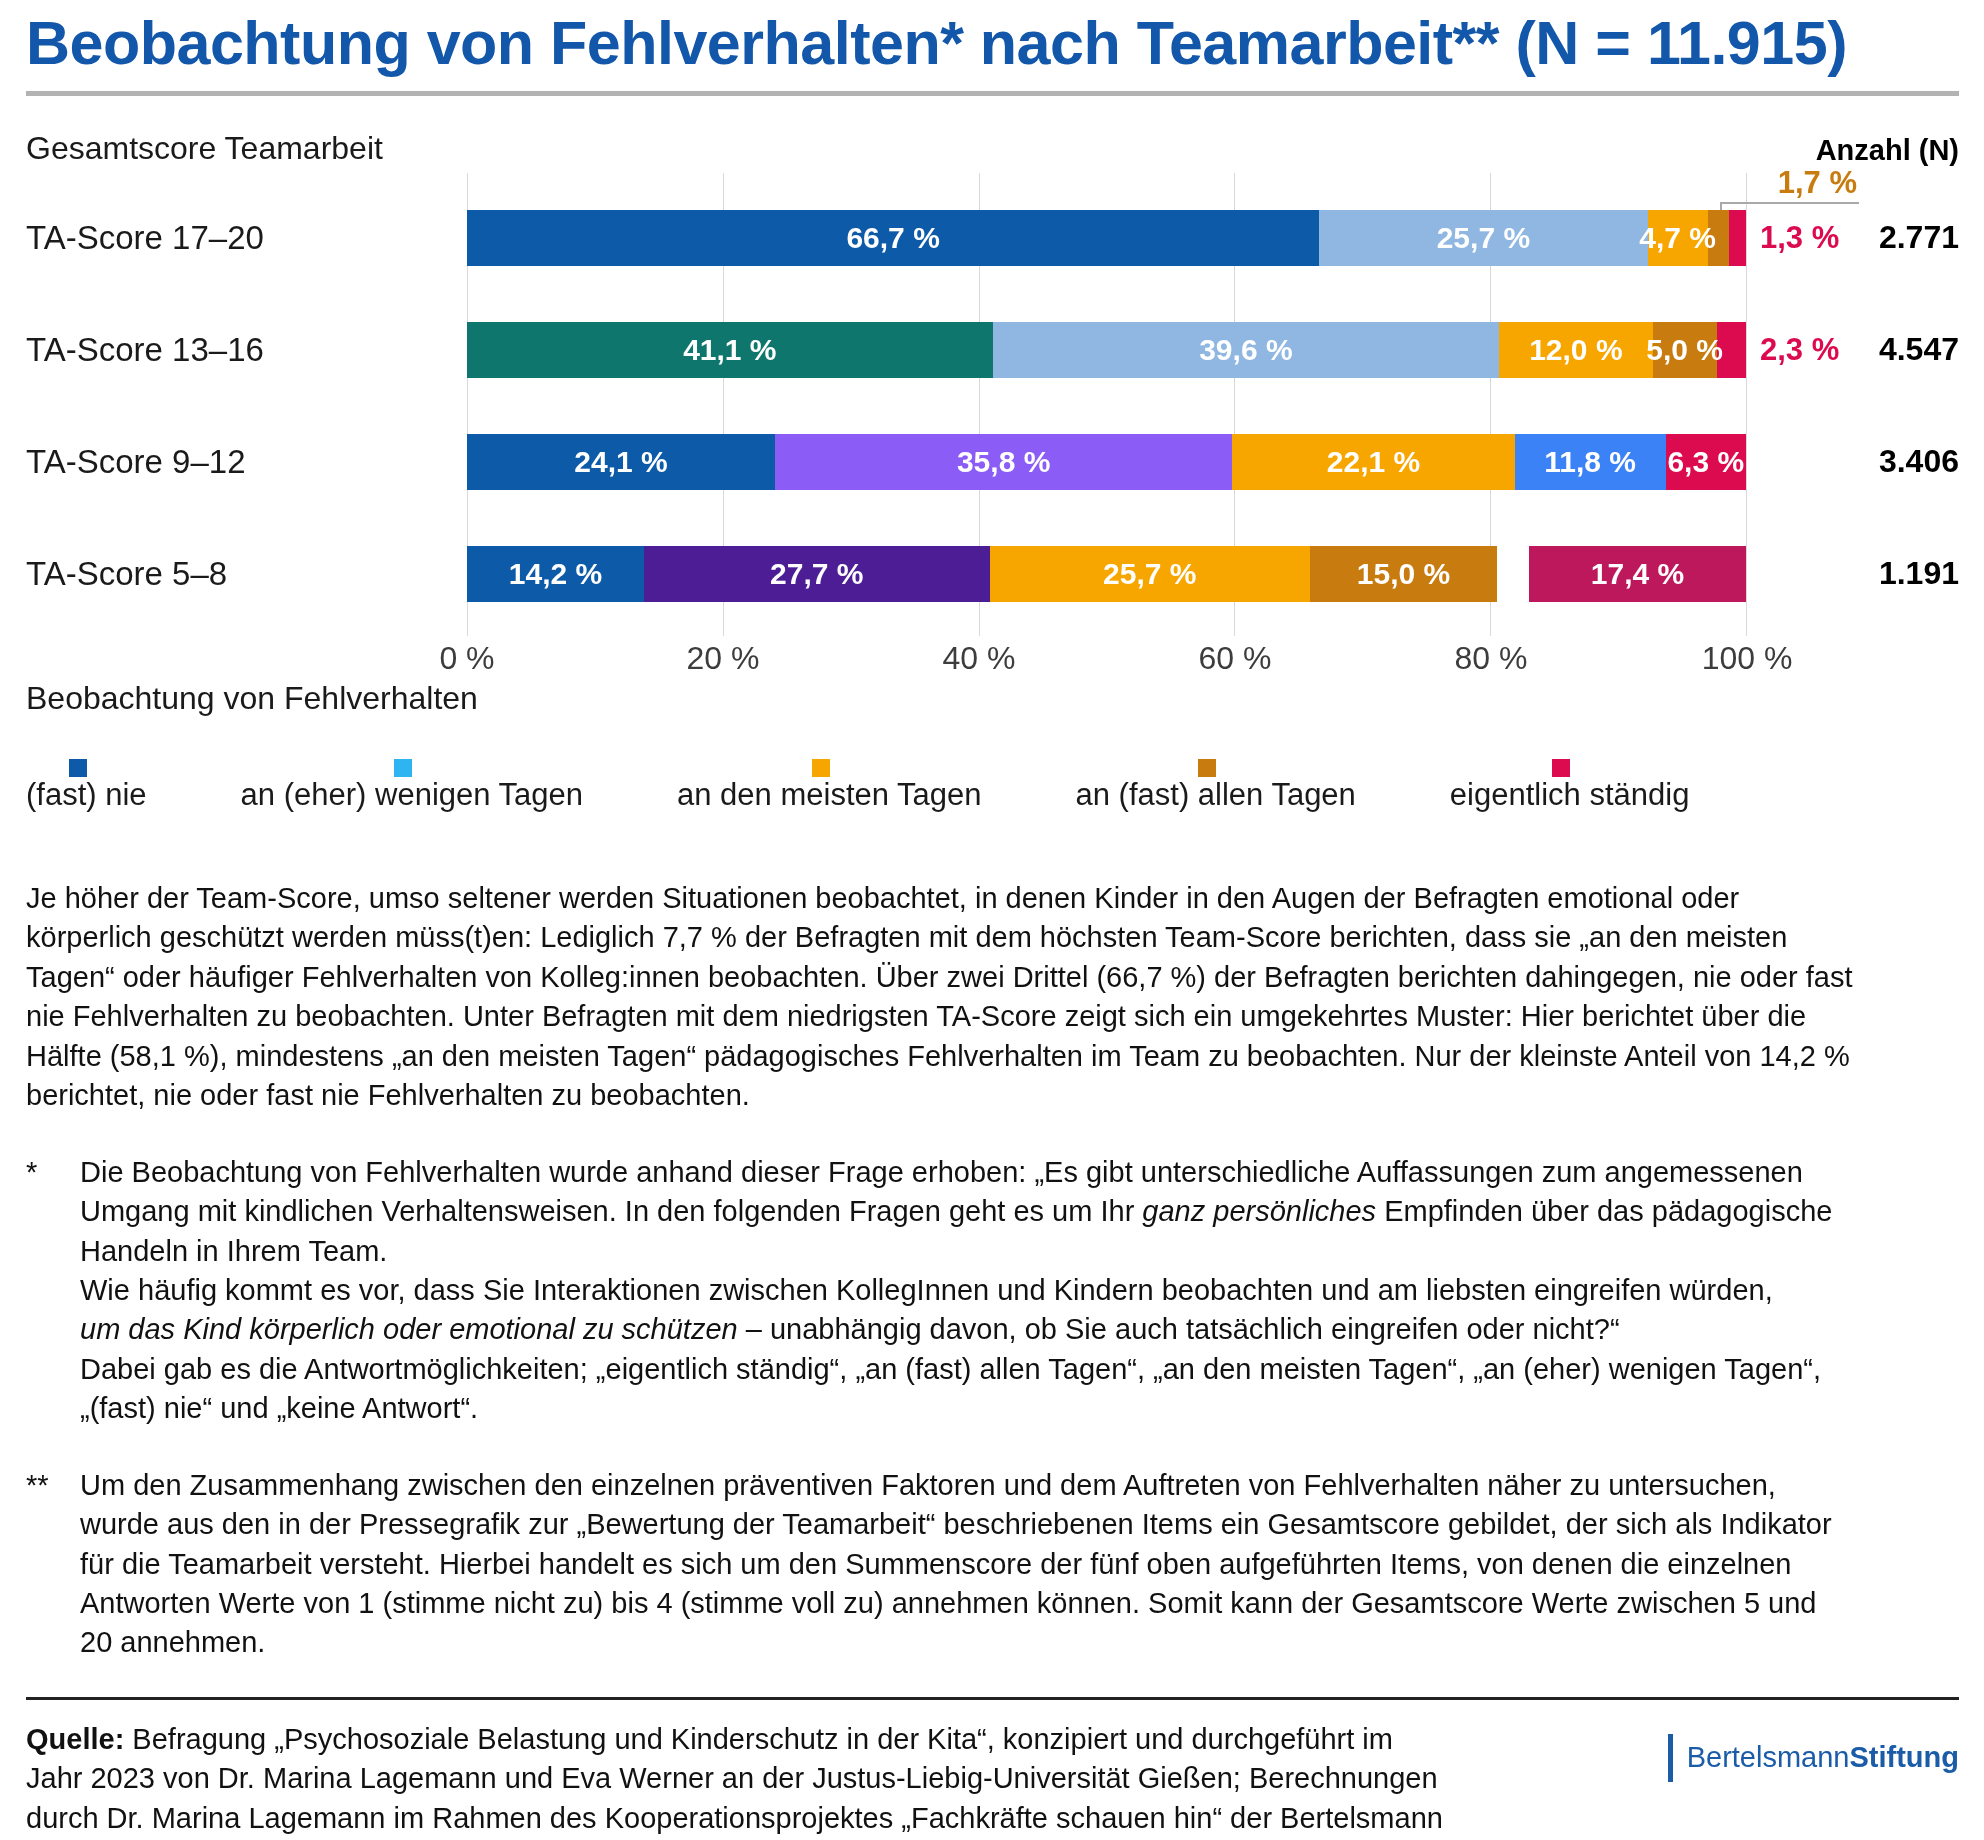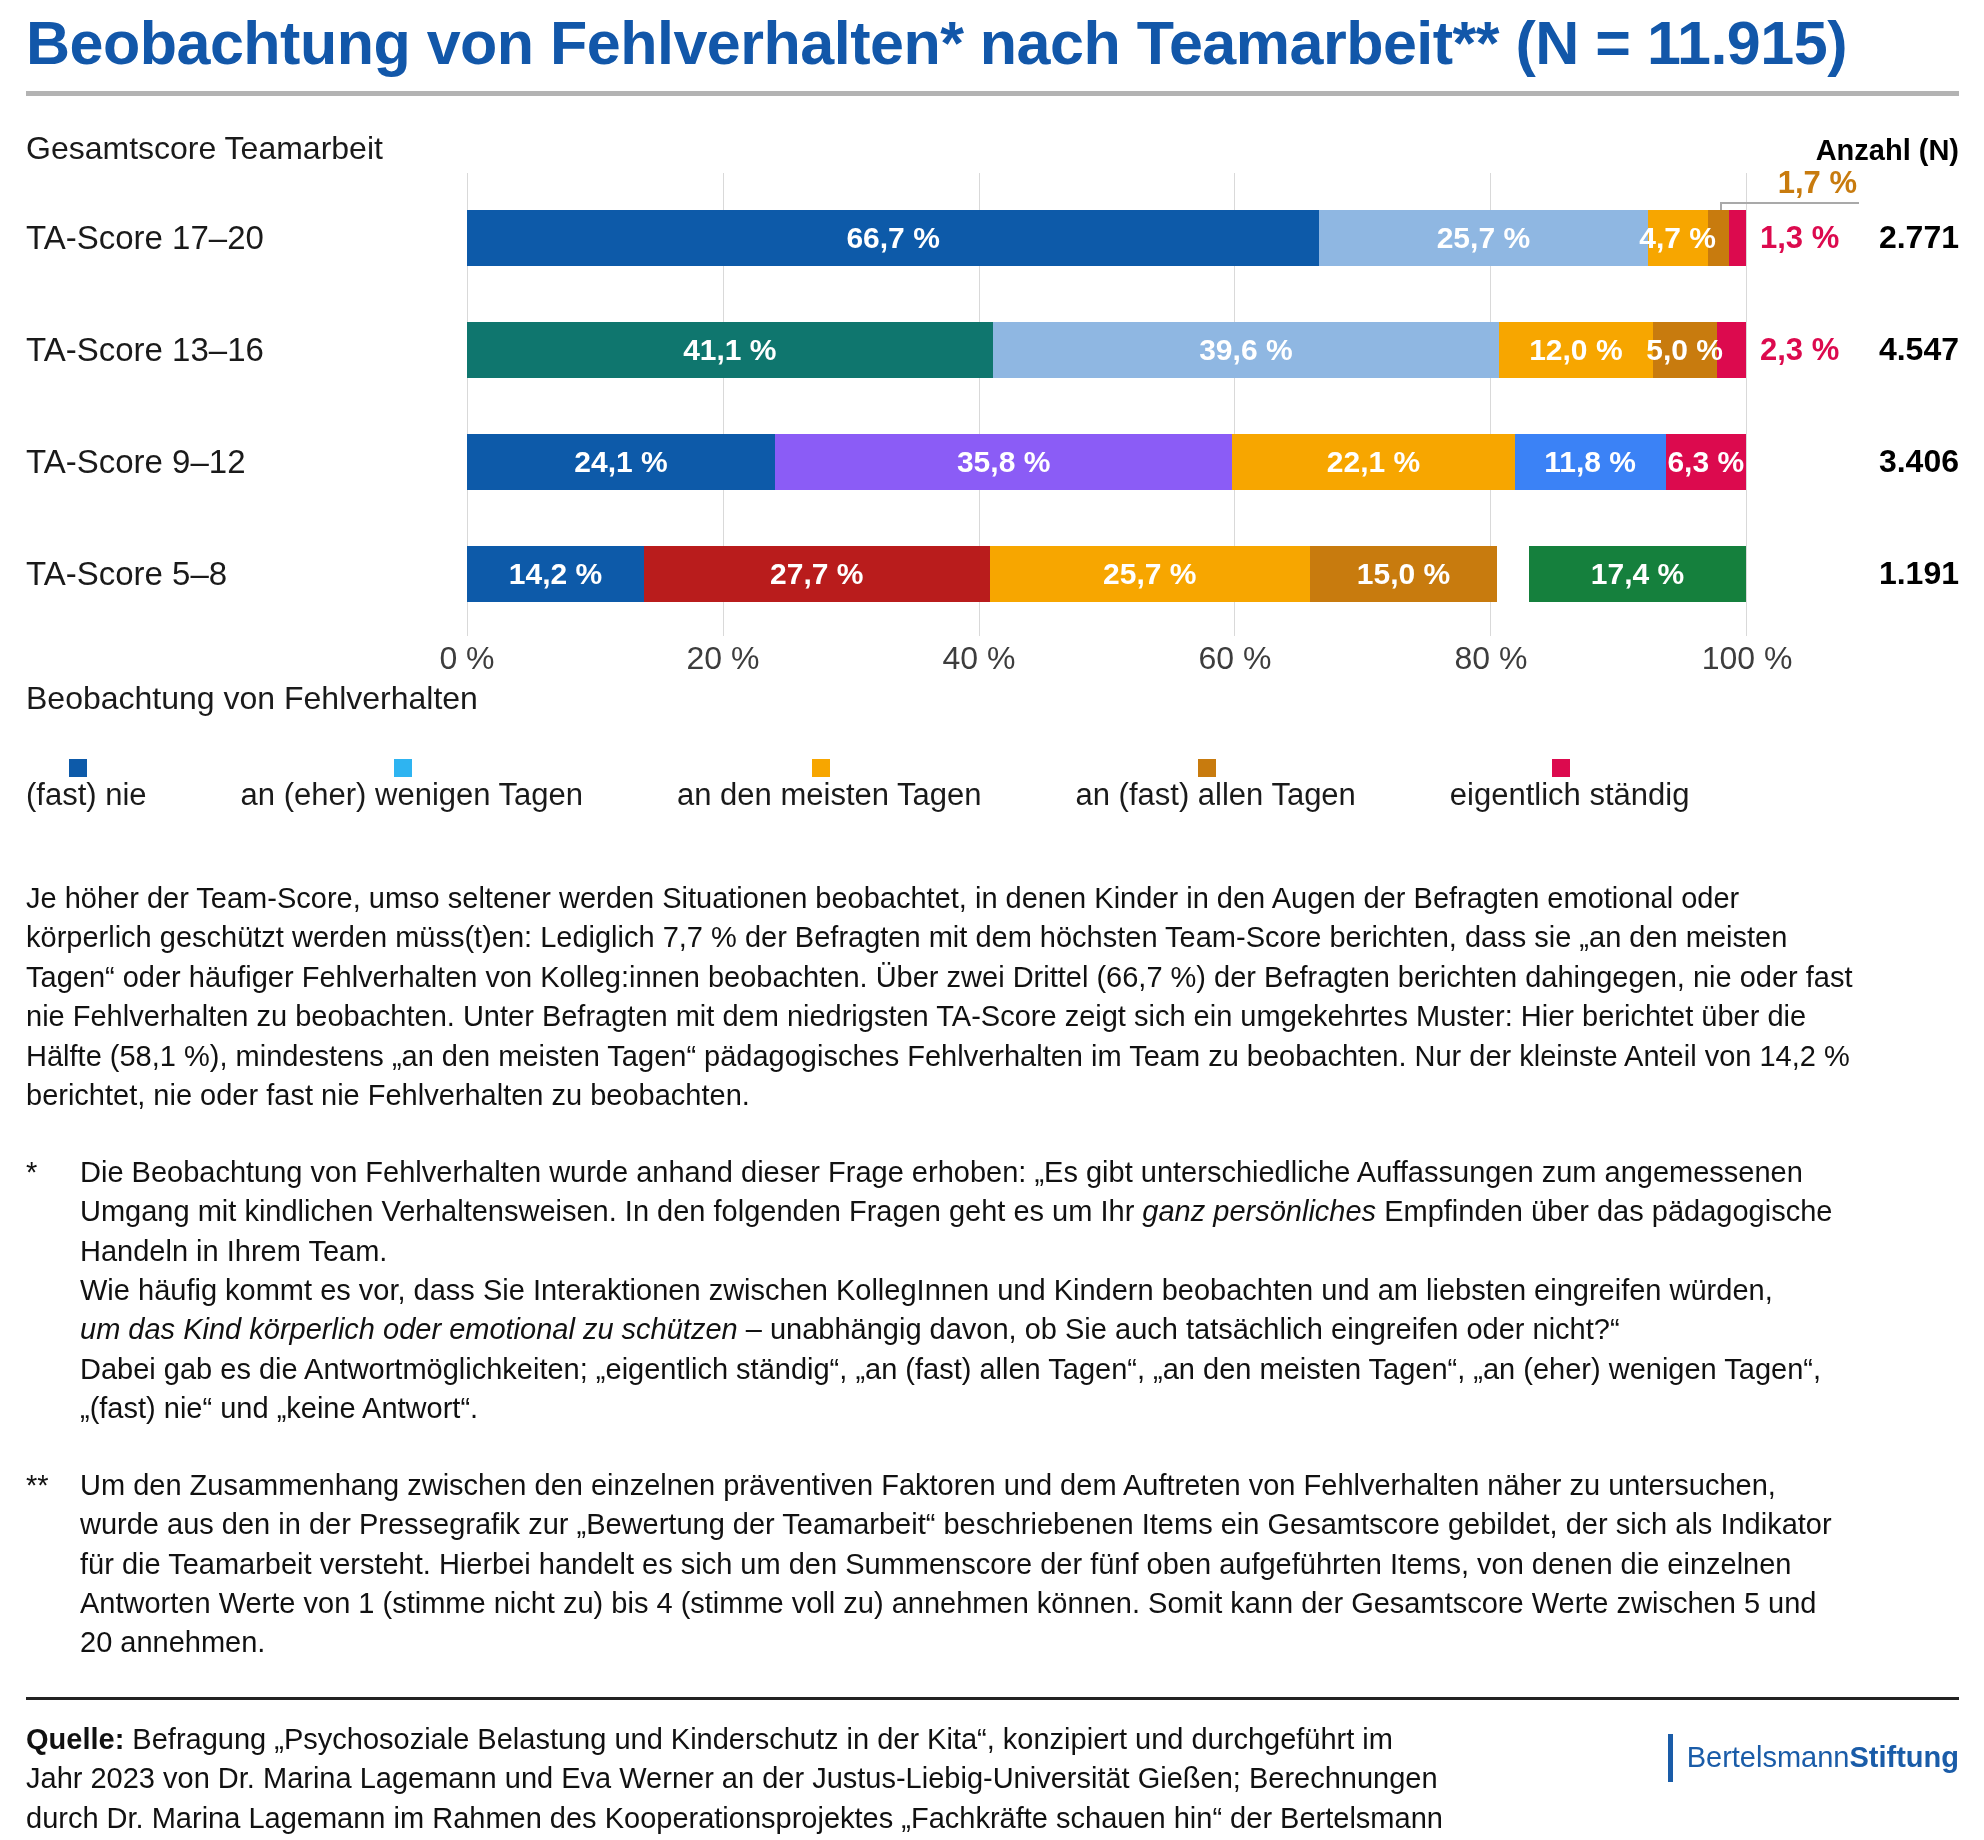--- a/index.html
+++ b/index.html
@@ -150,30 +150,30 @@
           <div class="n-col">
             <span class="n-val">3.406</span>
           </div>
         </div>
         <div class="bar-row">
           <div class="row-label">TA-Score 5–8</div>
           <div class="plot">
             <div class="seg" style="width: 14.2%; background: rgb(13, 90, 169);">
               <span class="seg-label">14,2 %</span>
             </div>
-            <div class="seg" style="width: 27.7%; background: #b91c1c;">
+            <div class="seg" style="width: 27.7%; background: #4c1d95;">
               <span class="seg-label">27,7 %</span>
             </div>
             <div class="seg" style="width: 25.7%; background: rgb(247, 166, 0);">
               <span class="seg-label">25,7 %</span>
             </div>
             <div class="seg" style="width: 15%; background: rgb(200, 123, 14);">
               <span class="seg-label">15,0 %</span>
             </div>
-            <div class="seg" style="width: 17.4%; background: #15803d; margin-left: 32px;">
+            <div class="seg" style="width: 17.4%; background: #be185d; margin-left: 32px;">
               <span class="seg-label">17,4 %</span>
             </div>
           </div>
           <div class="n-col">
             <span class="n-val">1.191</span>
           </div>
         </div>
       </div>
 
     <div class="ticks" id="ticks">

